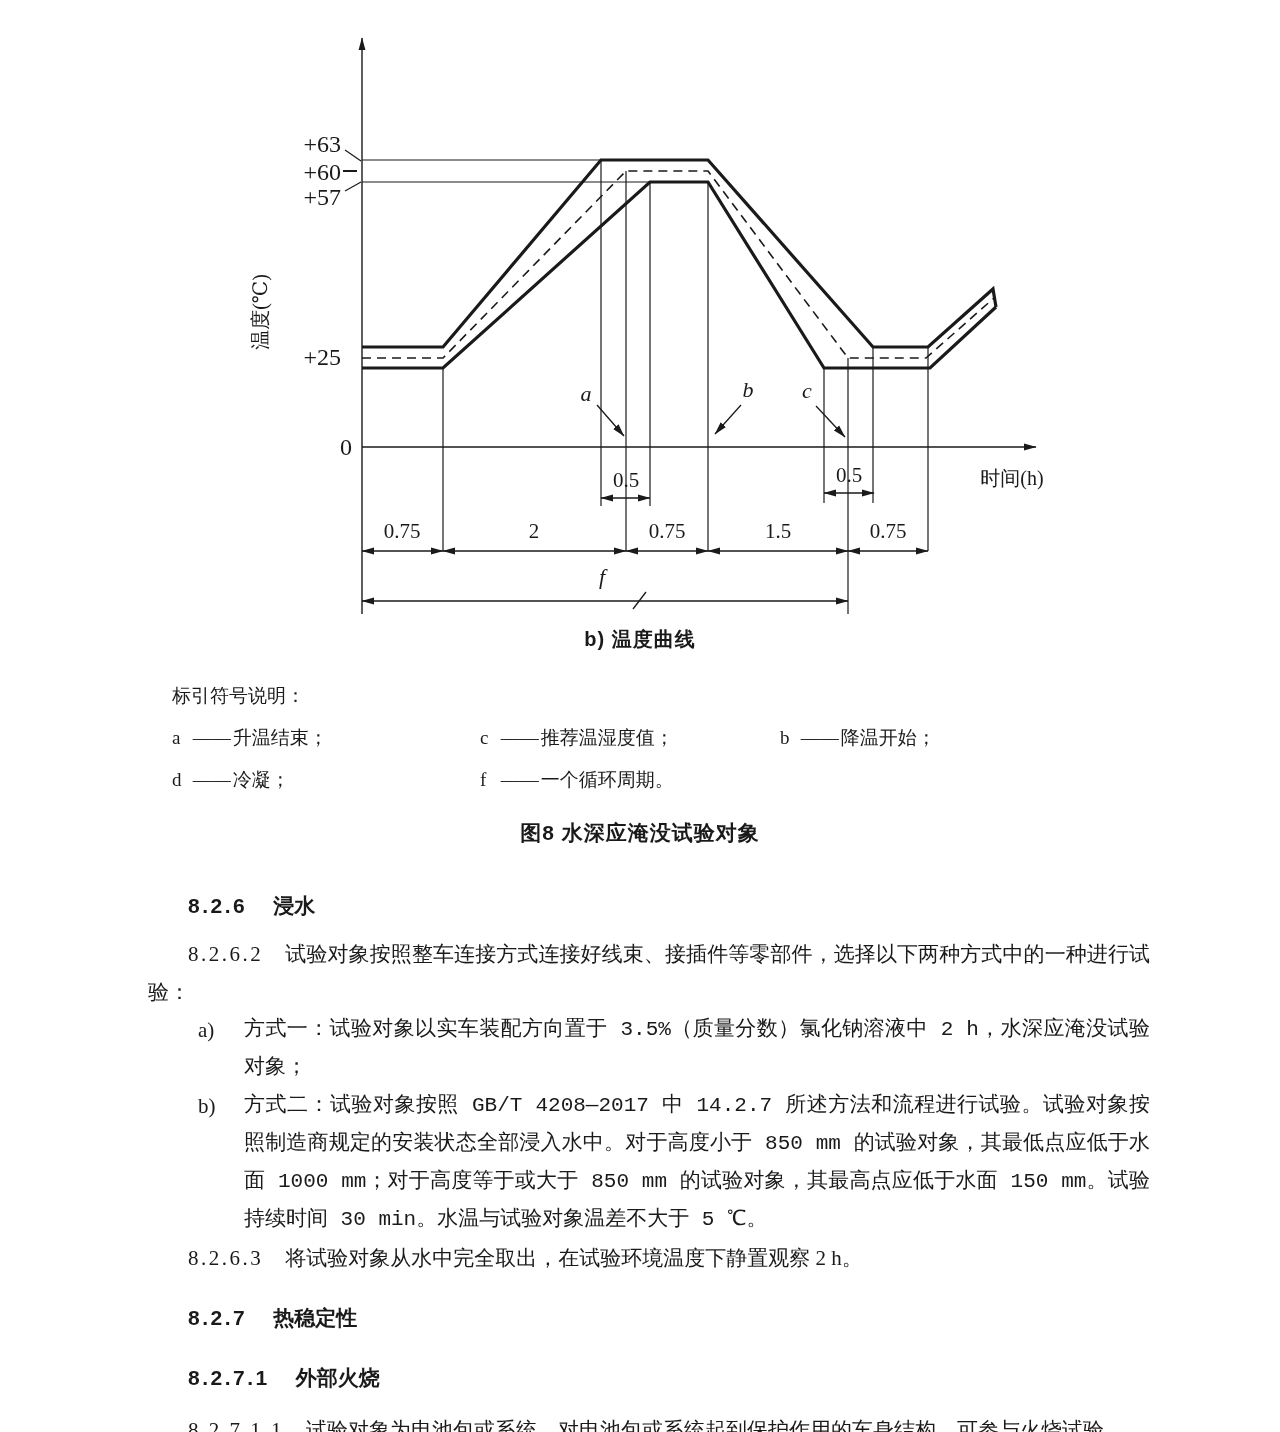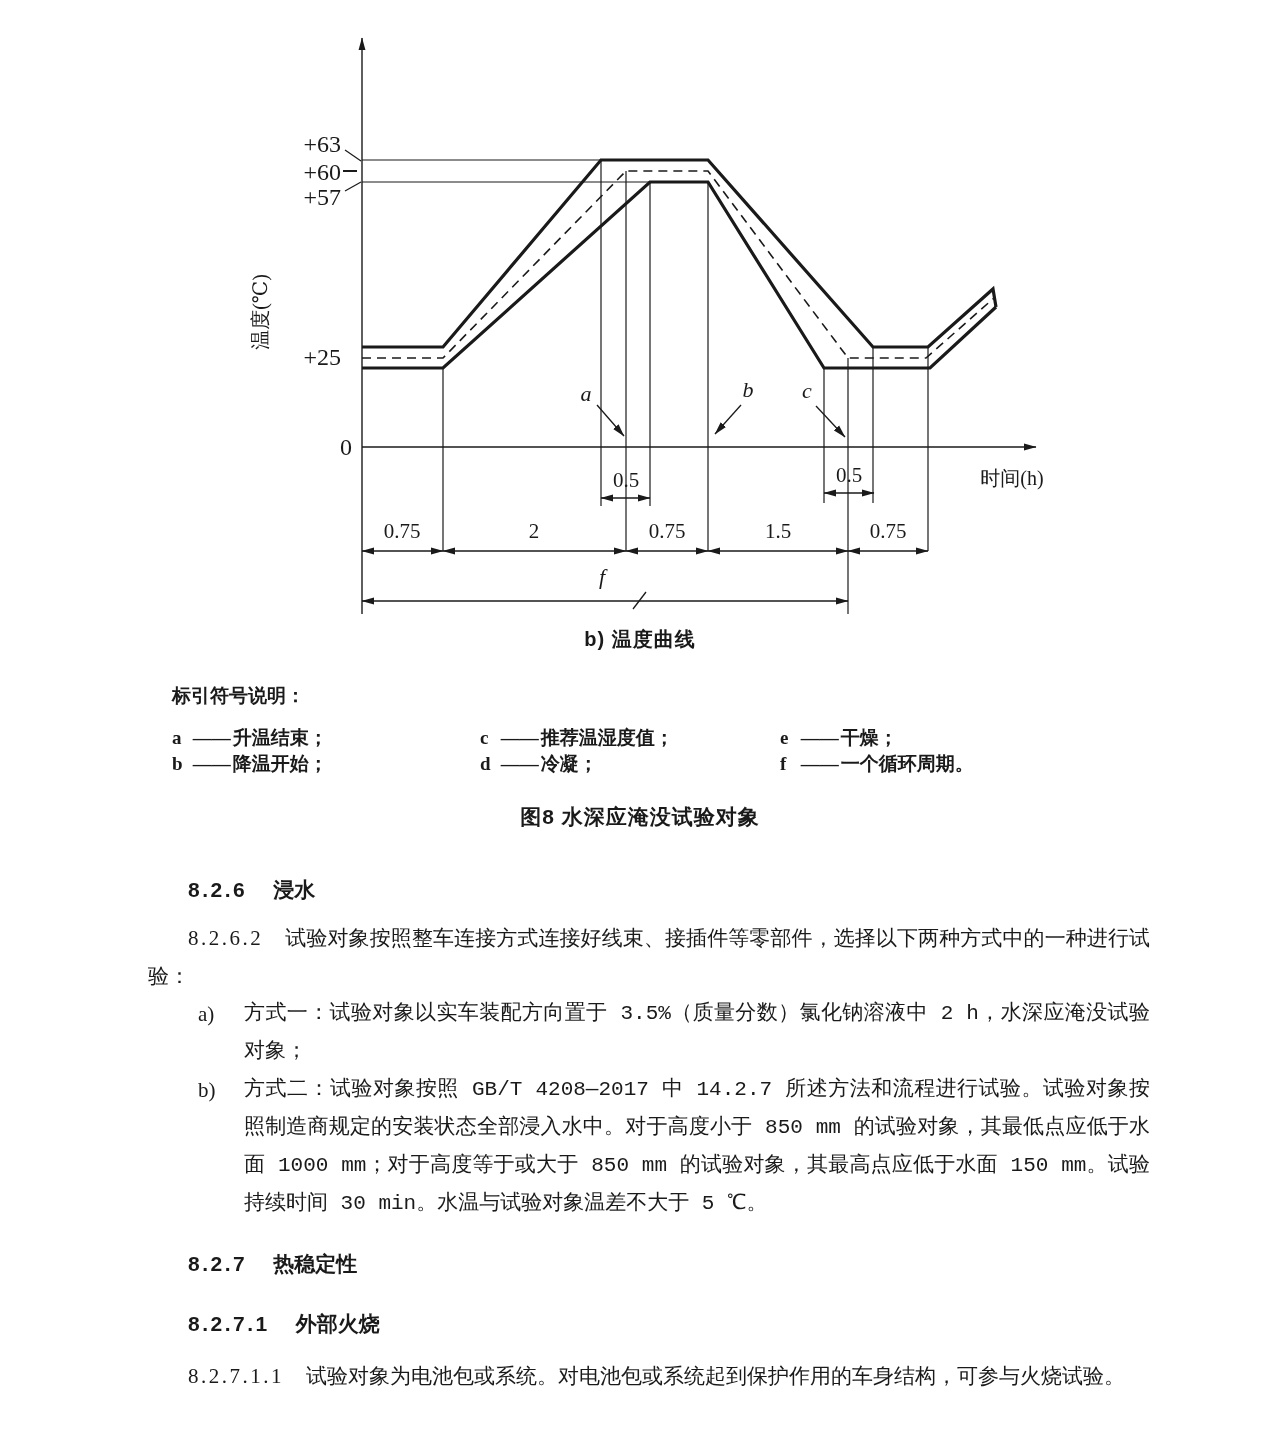--- a/index.html
+++ b/index.html
@@ -18,23 +18,23 @@
   .dim-label{font-size:21px;}
   .axis-title{font-size:20px;}
   .pt-label{font-size:22px;font-style:italic;}
 
   .sub-caption{
     text-align:center;font-family:"Liberation Sans","DejaVu Sans",sans-serif;
     font-weight:bold;font-size:20px;margin-top:6px;letter-spacing:1px;
   }
 
   
-  .legend{margin:30px 0 0 172px;font-size:19px;font-weight:bold;}
+  .legend{margin:30px 0 0 172px;font-size:19px;}
   .legend-title{margin-bottom:16px;}
-  .legend-grid{display:grid;grid-template-columns:308px 300px auto;}
+  .legend-grid{display:grid;grid-template-columns:308px 300px auto;row-gap:16px;}
   .legend-item{white-space:nowrap;}
   .legend-sym{display:inline-block;min-width:14px;}
   .legend-dash{padding:0 2px;}
 
   .fig-caption{
     text-align:center;font-family:"Liberation Sans","DejaVu Sans",sans-serif;
     font-weight:bold;font-size:21px;margin-top:26px;letter-spacing:1px;
   }
 
   
@@ -154,24 +154,20 @@
     <div class="legend-grid">
       <div class="legend-item">
         <span class="legend-sym">a</span>
         <span class="legend-dash">——</span><span>升温结束；</span>
       </div>
       <div class="legend-item">
         <span class="legend-sym">c</span>
         <span class="legend-dash">——</span><span>推荐温湿度值；</span>
       </div>
       <div class="legend-item">
-        <span class="legend-sym">e</span>
-        <span class="legend-dash">——</span><span>干燥；</span>
-      </div>
-      <div class="legend-item">
         <span class="legend-sym">b</span>
         <span class="legend-dash">——</span><span>降温开始；</span>
       </div>
       <div class="legend-item">
         <span class="legend-sym">d</span>
         <span class="legend-dash">——</span><span>冷凝；</span>
       </div>
       <div class="legend-item">
         <span class="legend-sym">f</span>
         <span class="legend-dash">——</span><span>一个循环周期。</span>
@@ -195,20 +191,23 @@
     <div class="item">
       <span class="marker">a)</span>
       <div class="itext">方式一：试验对象以实车装配方向置于 3.5%（质量分数）氯化钠溶液中 2 h，水深应淹没试验对象；</div>
     </div>
 
     <div class="item">
       <span class="marker">b)</span>
       <div class="itext">方式二：试验对象按照 GB/T 4208—2017 中 14.2.7 所述方法和流程进行试验。试验对象按照制造商规定的安装状态全部浸入水中。对于高度小于 850 mm 的试验对象，其最低点应低于水面 1000 mm；对于高度等于或大于 850 mm 的试验对象，其最高点应低于水面 150 mm。试验持续时间 30 min。水温与试验对象温差不大于 5 ℃。</div>
     </div>
 
+    <p class="para">
+      <span class="num">8.2.6.3</span><span>将试验对象从水中完全取出，在试验环境温度下静置观察 2 h。</span>
+    </p>
 
     <div class="heading" style="margin-top:22px;">
       <span class="num">8.2.7</span><span>热稳定性</span>
     </div>
 
     <div class="heading" style="margin-top:22px;">
       <span class="num">8.2.7.1</span><span>外部火烧</span>
     </div>
 
     <p class="para" style="margin-top:14px;">

